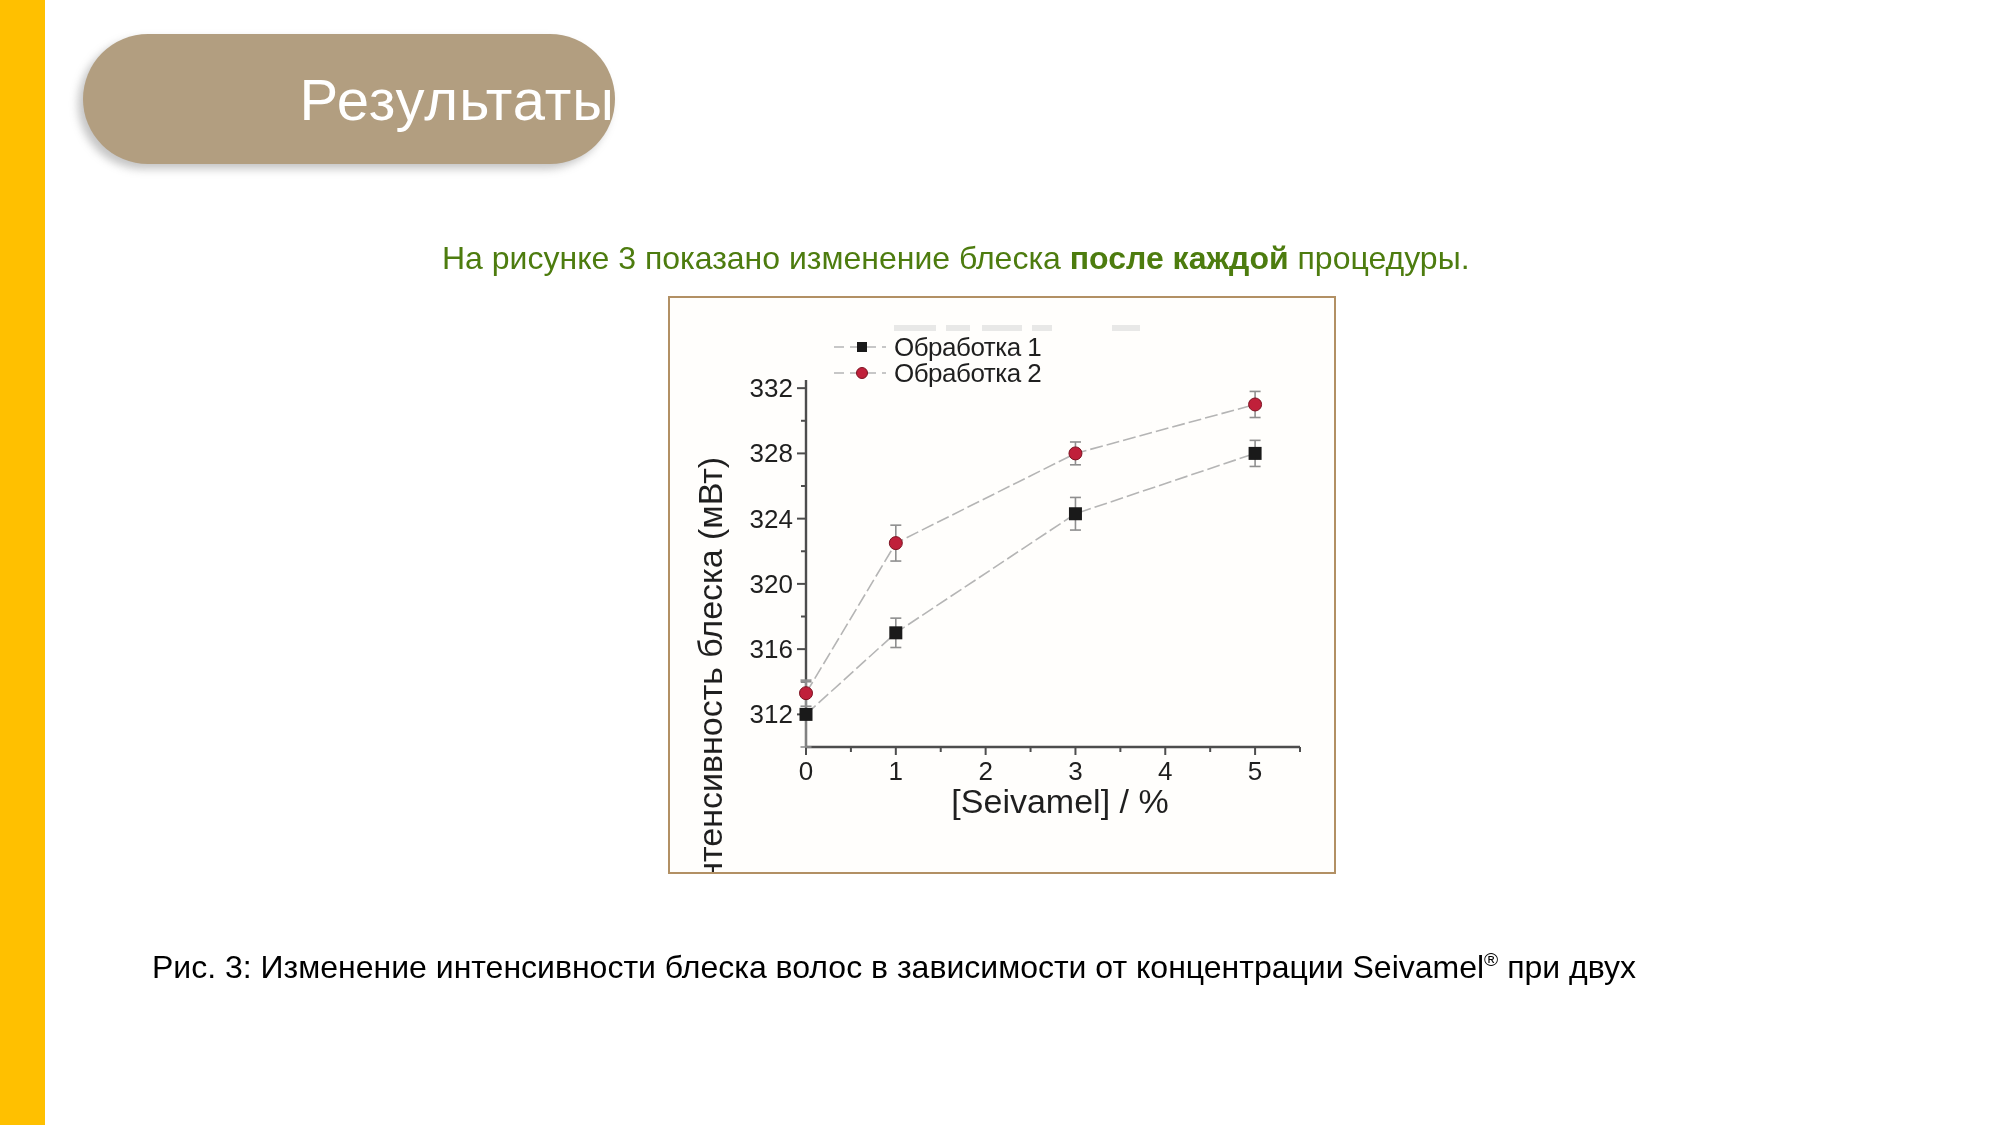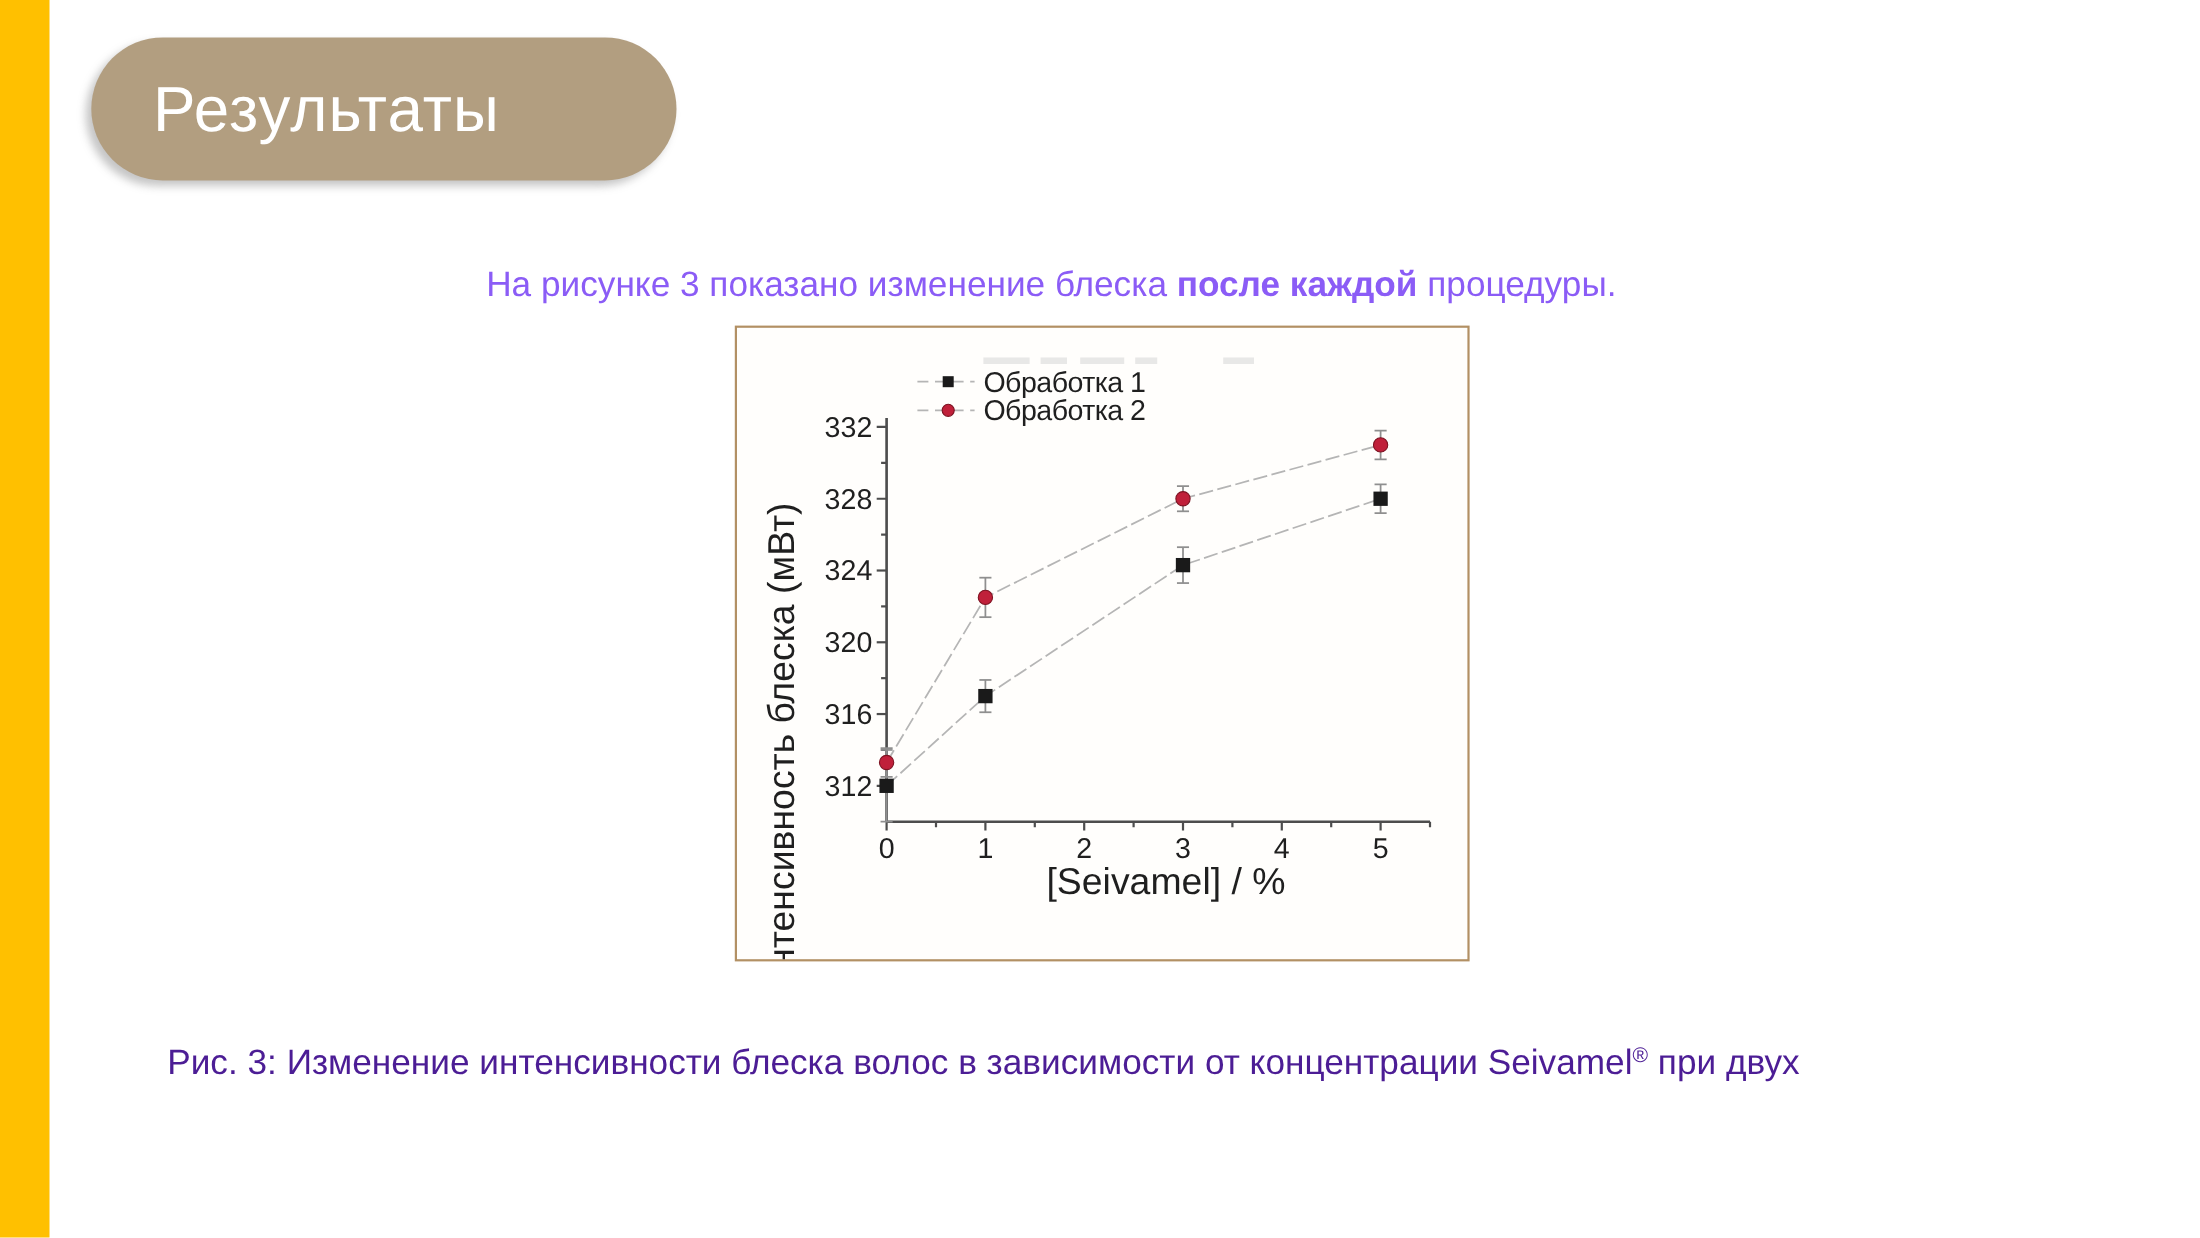--- a/index.html
+++ b/index.html
@@ -17,40 +17,40 @@
   }
   .accent-bar{
     position:absolute;left:0;top:0;width:45px;height:1125px;
     background:var(--accent-bar);
   }
   .title-pill{
     position:absolute;left:83px;top:34px;width:532px;height:130px;
     background:var(--title-pill);
     border-radius:65px;
     box-shadow:-5px 5px 8px rgba(110,110,110,.40);
-    display:flex;align-items:center;justify-content:flex-start;
+    display:flex;align-items:center;justify-content:flex-end;
     padding-left:56px;
   }
   .title-pill span{
     color:#ffffff;font-size:58px;letter-spacing:1px;
   }
   .intro{
     position:absolute;left:442px;top:240px;
-    font-size:32px;color:#8b5cf6;white-space:nowrap;
+    font-size:32px;color:#4d7c0f;white-space:nowrap;
   }
   .intro b{font-weight:bold;}
   .chart-frame{
     position:absolute;left:668px;top:296px;width:668px;height:578px;
     border:2px solid var(--frame-border);
     background:#fffefc;
   }
   .chart-frame svg{display:block;width:664px;height:574px;}
   .caption{
     position:absolute;left:152px;top:936px;
-    font-size:32px;color:#4c1d95;line-height:47px;
+    font-size:32px;color:#000000;line-height:47px;
   }
   .caption sup{font-size:60%;vertical-align:super;}
   svg text{font-family:"Liberation Sans","DejaVu Sans",sans-serif;fill:#1f1f1f;}
 </style>
 </head>
 <body>
 
 <div>
 
   <div class="accent-bar"></div>

